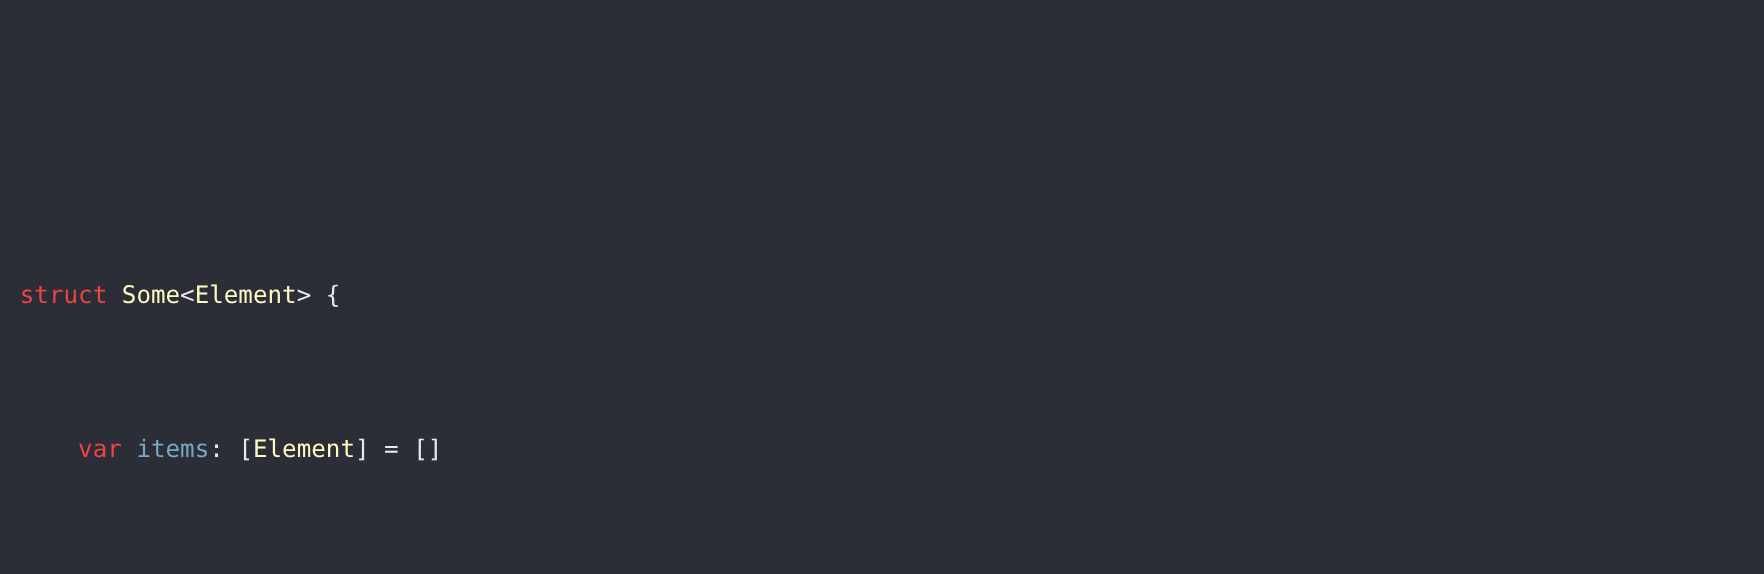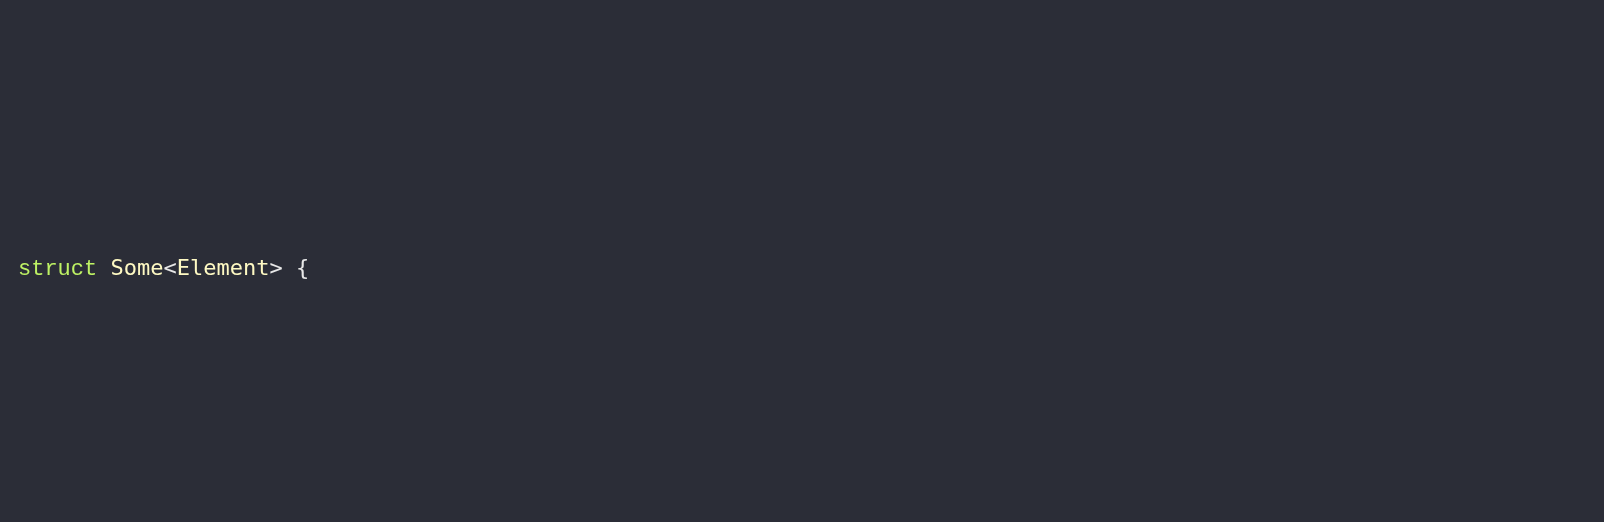--- a/index.html
+++ b/index.html
@@ -10,34 +10,35 @@
     line-height: 35px;
     color: #d6d6d6;
     width: 1604px;
     height: 522px;
     overflow: hidden;
     white-space: pre;
   }
   .editor { padding-top: 6px; }
   .line { display: flex; align-items: center; height: 35px; position: relative; }
   .code { padding-left: 18px; }
-  .kw   { color: #bef264; font-family: Liberation Mono, monospace; }
+  .kw   { color: #ef4444; }
   .type { color: #fef9c3; }
   .prop { color: #77a8c4; }
   .punc { color: #e8e8e8; }
 </style>
 </head>
 <body>
 
 
 
 <div class="editor">
 
   <div class="line"><span class="code"><span class="kw">struct</span> <span class="type">Some</span><span class="punc">&lt;</span><span class="type">Element</span><span class="punc">&gt;</span><span class="punc"> {</span></span></div>
 
+  <div class="line"><span class="code"><span>    </span><span class="kw">var</span> <span class="prop">items</span><span class="punc">:</span><span class="punc"> [</span><span class="type">Element</span><span class="punc">]</span><span class="punc"> = </span><span class="punc">[]</span></span></div>
 
   
 
   
 
   
 
   
 
   

